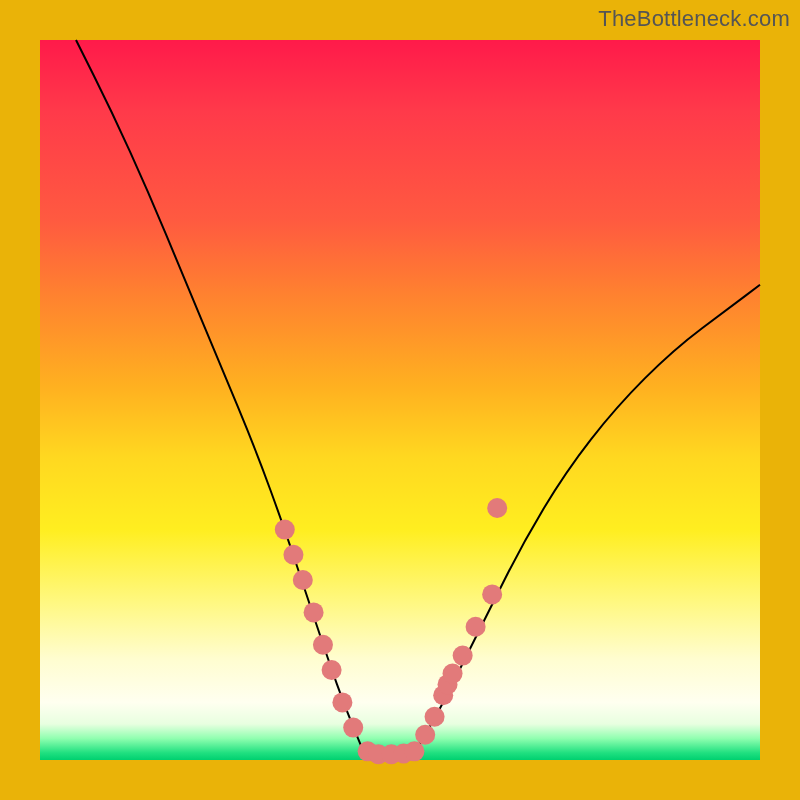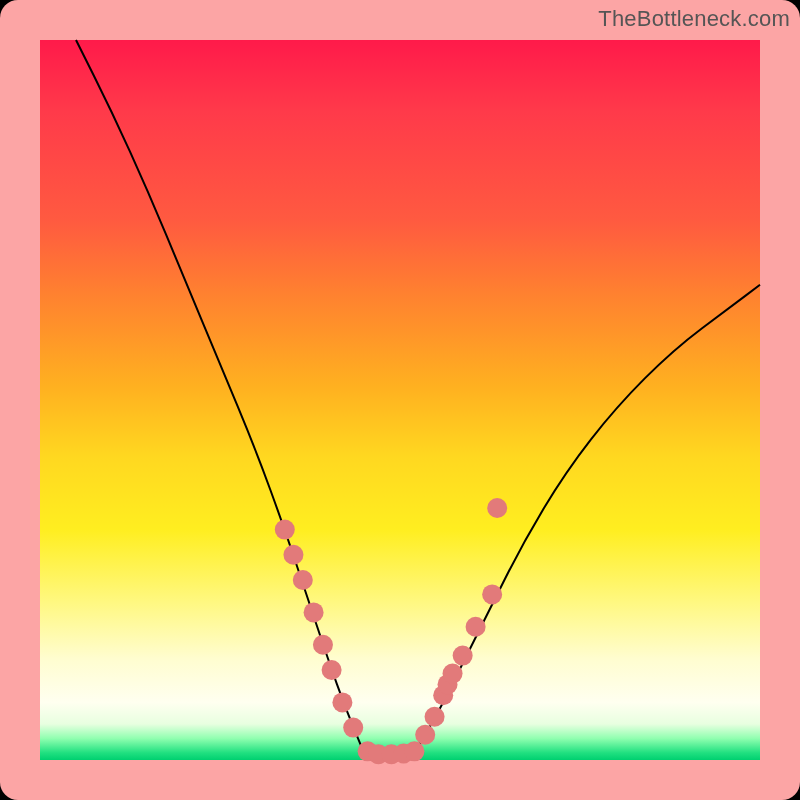--- a/index.html
+++ b/index.html
@@ -7,22 +7,21 @@
     padding: 0;
     width: 800px;
     height: 800px;
     background: #000;
     overflow: hidden;
     font-family: Arial, Helvetica, sans-serif;
   }
   .frame {
     position: absolute;
     inset: 0;
-    background: #fca5a5;
-    border-radius: 18px;
+    background: #eab308;
   }
   .plot {
     position: absolute;
     left: 40px;
     top: 40px;
     width: 720px;
     height: 720px;
     background: linear-gradient(
       to bottom,
       #ff1a4a 0%,

